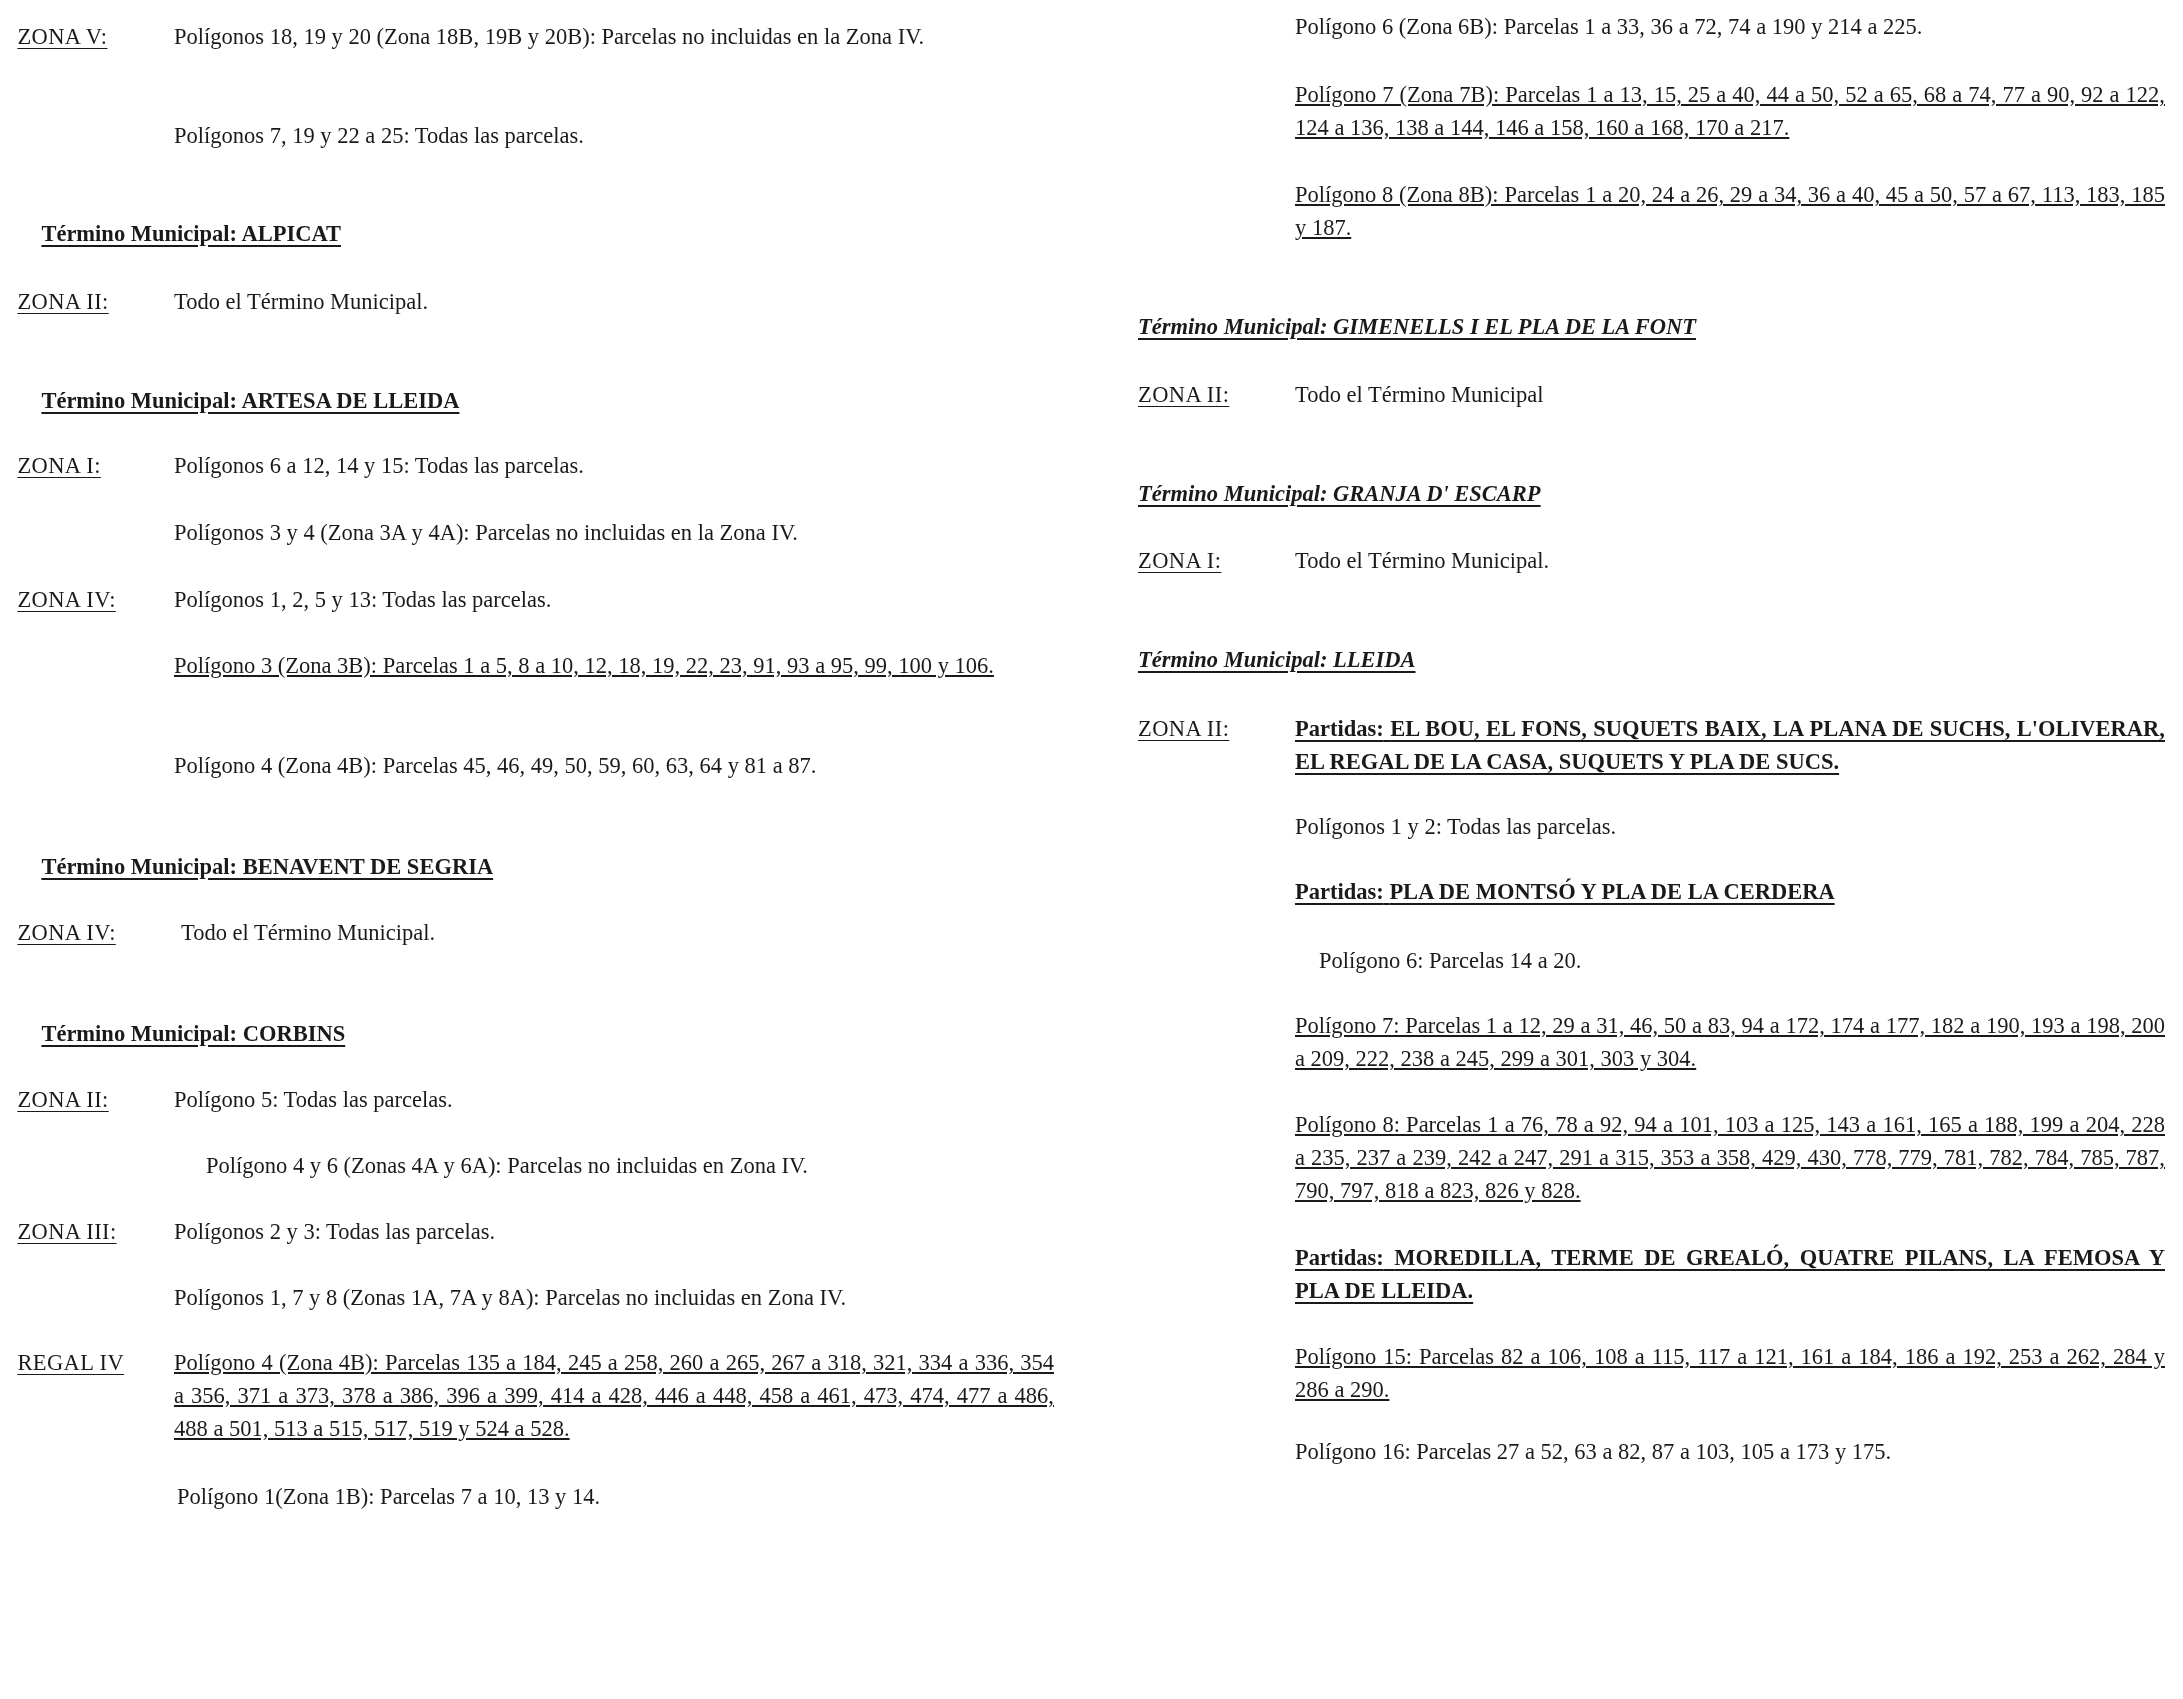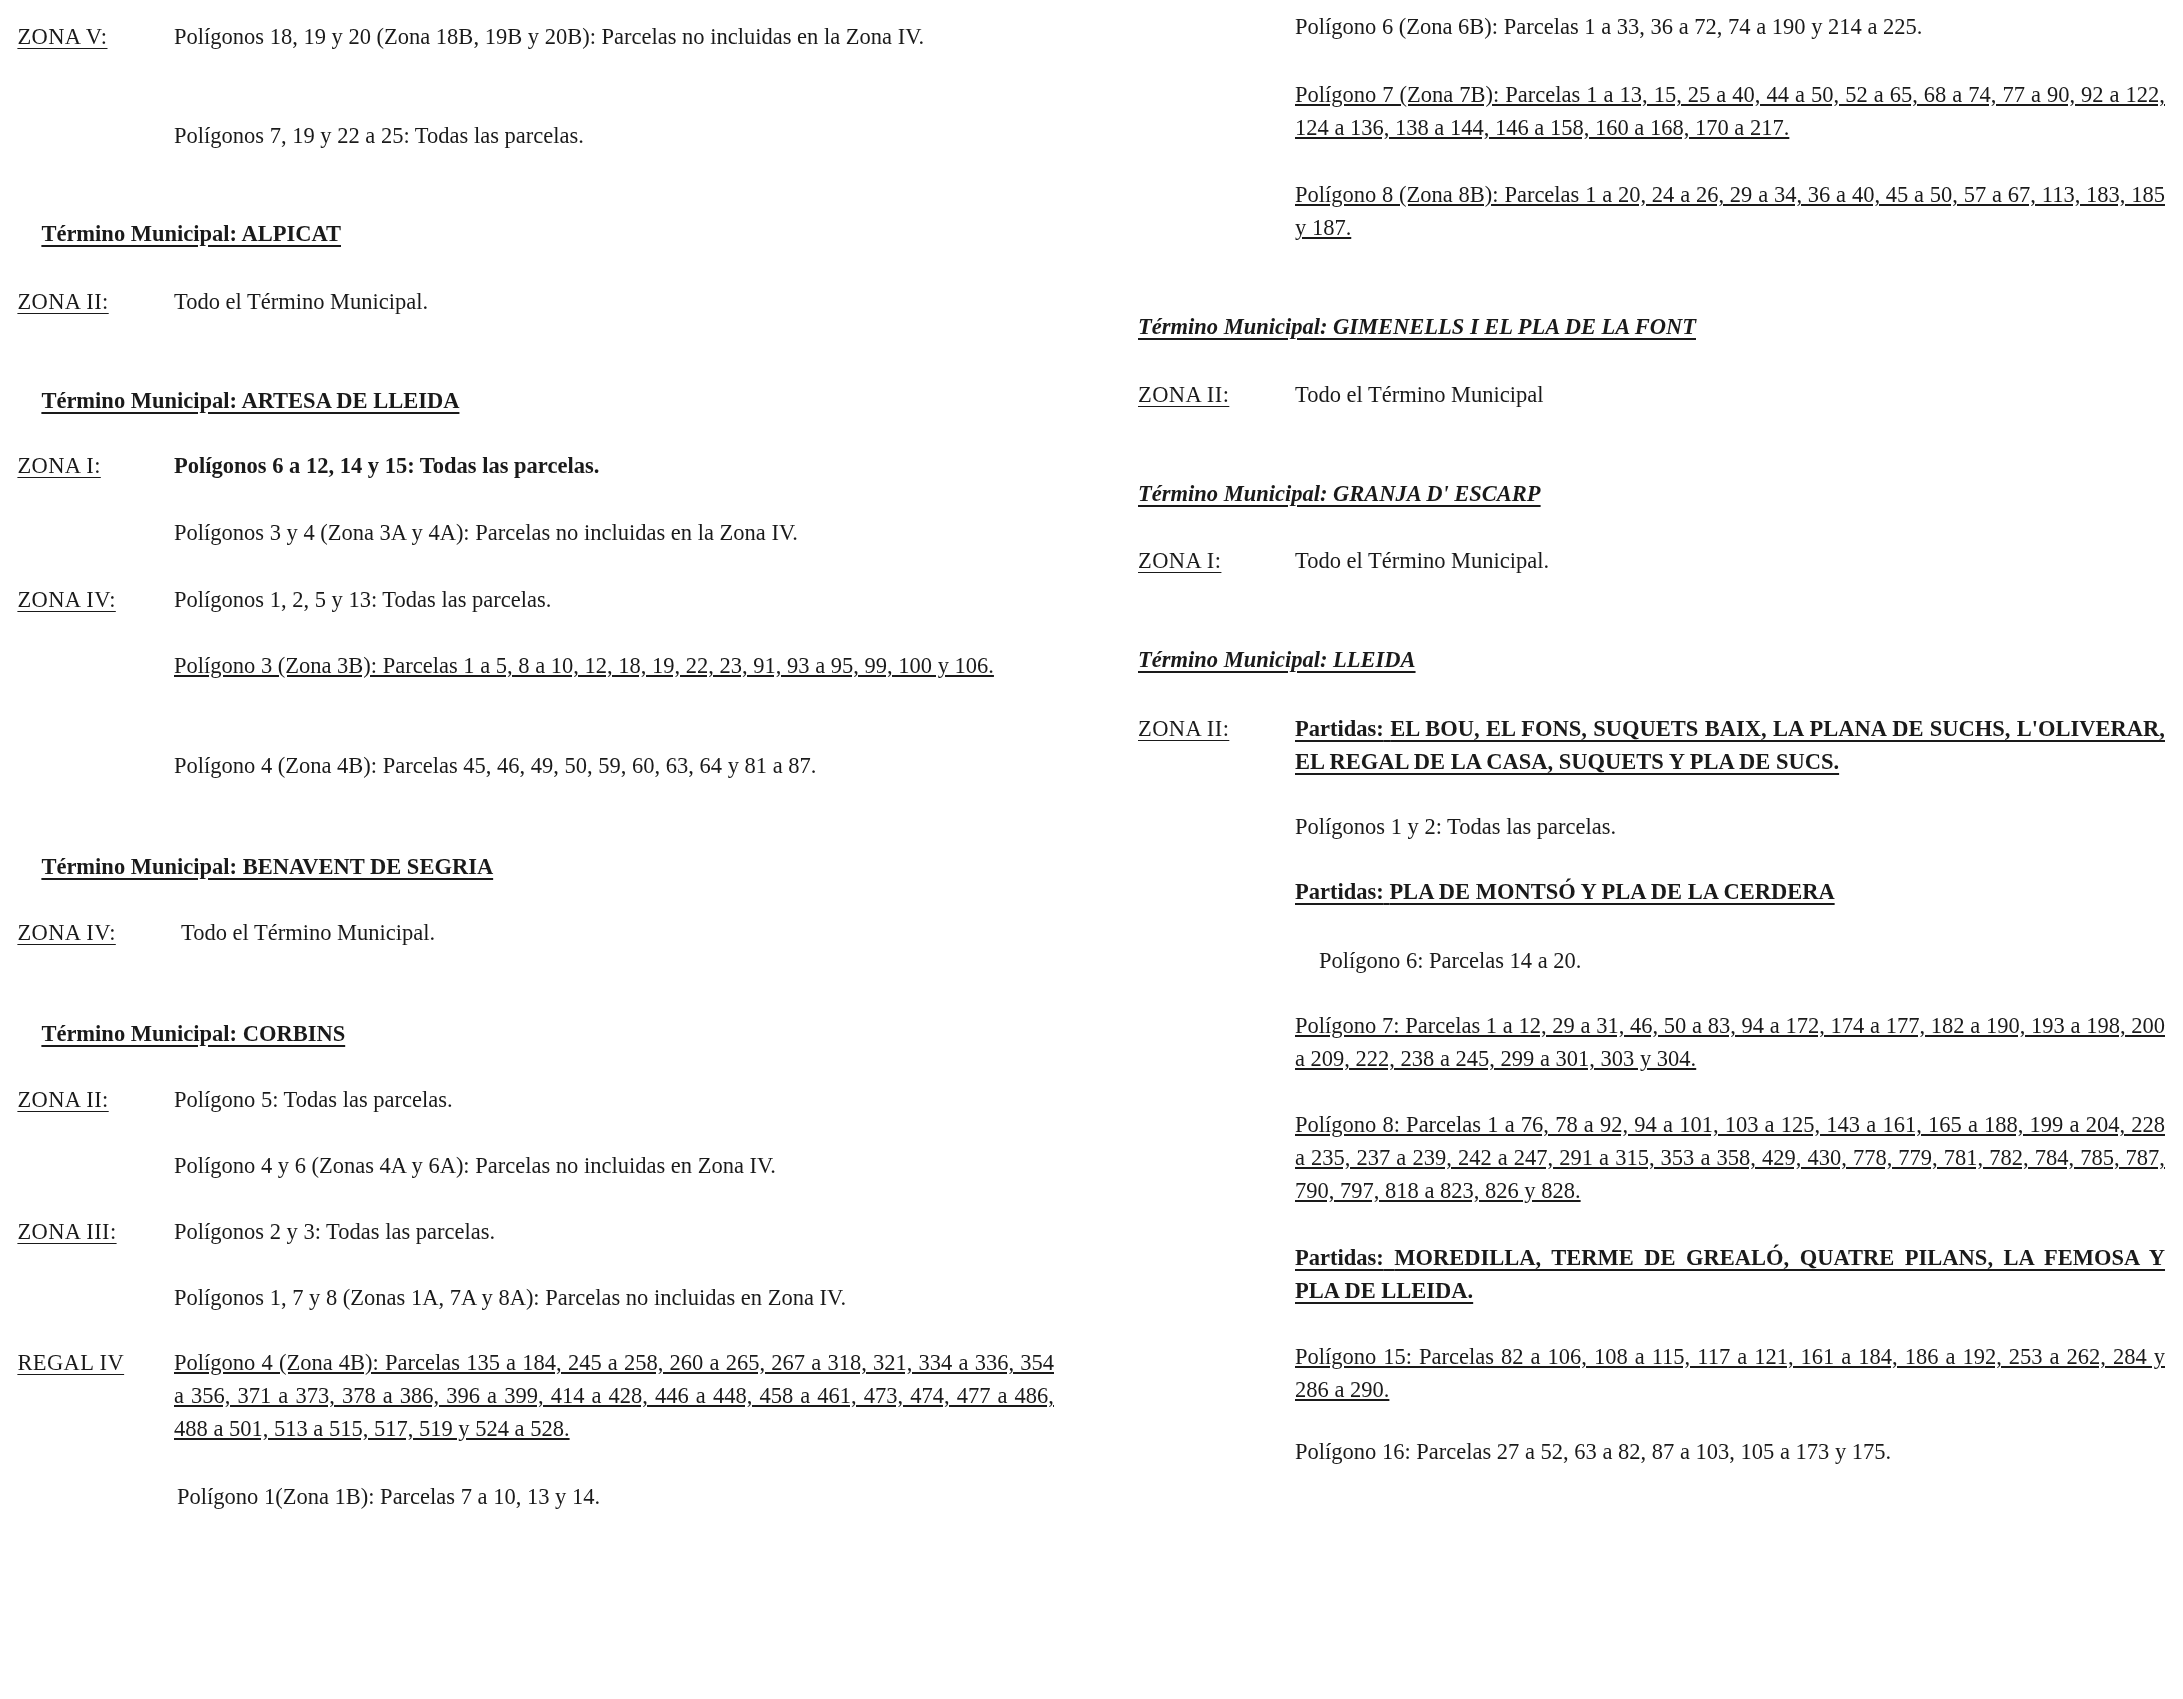--- a/index.html
+++ b/index.html
@@ -49,35 +49,35 @@
   <span class="zlabel left-lbl" style="top:20px;">ZONA  V:</span>
   <div class="txt left-txt" style="top:20px;">Polígonos 18, 19 y 20 (Zona 18B, 19B y 20B): Parcelas no incluidas en la Zona IV.</div>
   <div class="txt left-txt" style="top:119px;">Polígonos 7, 19 y 22 a 25: Todas las parcelas.</div>
 
   <div class="blk heading left-head" style="top:217px;">Término Municipal: ALPICAT</div>
   <span class="zlabel left-lbl" style="top:285px;">ZONA II:</span>
   <div class="txt left-txt" style="top:285px;">Todo el Término Municipal.</div>
 
   <div class="blk heading left-head" style="top:384px;">Término Municipal: ARTESA DE LLEIDA</div>
   <span class="zlabel left-lbl" style="top:449px;">ZONA I:</span>
-  <div class="txt left-txt" style="top:449px;font-weight:bold;">Polígonos 6 a 12, 14 y 15: Todas las parcelas.</div>
+  <div class="txt left-txt" style="top:449px;">Polígonos 6 a 12, 14 y 15: Todas las parcelas.</div>
   <div class="txt left-txt" style="top:516px;">Polígonos 3 y 4 (Zona 3A y 4A): Parcelas no incluidas en la Zona IV.</div>
   <span class="zlabel left-lbl" style="top:583px;">ZONA IV:</span>
   <div class="txt left-txt" style="top:583px;">Polígonos 1, 2, 5 y 13: Todas las parcelas.</div>
   <div class="txt left-txt justify" style="top:649px;">Polígono 3 (Zona 3B): Parcelas 1 a 5, 8 a 10, 12, 18, 19, 22, 23, 91, 93 a 95, 99, 100 y 106.</div>
   <div class="txt left-txt" style="top:749px;">Polígono 4 (Zona 4B): Parcelas 45, 46, 49, 50, 59, 60, 63, 64 y 81 a 87.</div>
 
   <div class="blk heading left-head" style="top:850px;">Término Municipal: BENAVENT DE SEGRIA</div>
   <span class="zlabel left-lbl" style="top:916px;">ZONA  IV:</span>
   <div class="txt" style="top:916px; left:181px;">Todo el Término Municipal.</div>
 
   <div class="blk heading left-head" style="top:1017px;">Término Municipal: CORBINS</div>
   <span class="zlabel left-lbl" style="top:1083px;">ZONA II:</span>
   <div class="txt left-txt" style="top:1083px;">Polígono 5: Todas las parcelas.</div>
-  <div class="txt left-txt" style="top:1149px;">Polígono 4  y 6 (Zonas 4A y 6A): Parcelas no incluidas en Zona IV.</div>
+  <div class="txt left-txt" style="top:1149px;margin-left:32px;">Polígono 4  y 6 (Zonas 4A y 6A): Parcelas no incluidas en Zona IV.</div>
   <span class="zlabel left-lbl" style="top:1215px;">ZONA III:</span>
   <div class="txt left-txt" style="top:1215px;">Polígonos 2 y 3: Todas las parcelas.</div>
   <div class="txt left-txt" style="top:1281px;">Polígonos 1, 7 y 8 (Zonas 1A, 7A y 8A): Parcelas no incluidas en Zona  IV.</div>
   <span class="zlabel left-lbl" style="top:1346px;">REGAL IV</span>
   <div class="txt left-txt justify" style="top:1346px;">Polígono 4 (Zona 4B): Parcelas 135 a 184, 245 a 258, 260 a 265, 267 a 318, 321, 334 a 336, 354 a 356, 371 a 373, 378 a 386, 396 a 399, 414 a 428, 446 a 448, 458 a 461, 473, 474, 477 a 486, 488 a 501, 513 a 515, 517, 519 y 524 a 528.</div>
   <div class="txt" style="top:1480px; left:177px;">Polígono 1(Zona 1B): Parcelas 7 a 10, 13 y 14.</div>
 </div>
 
 <div>
 

